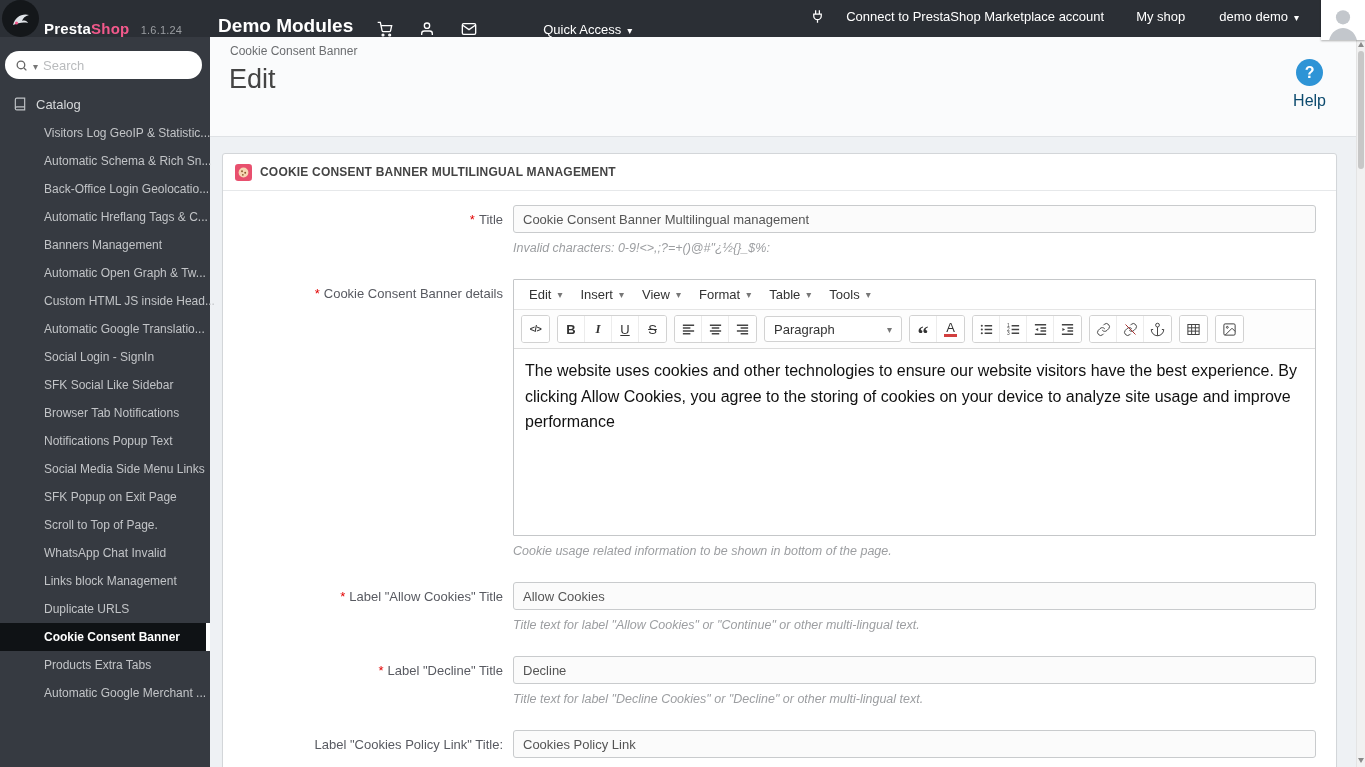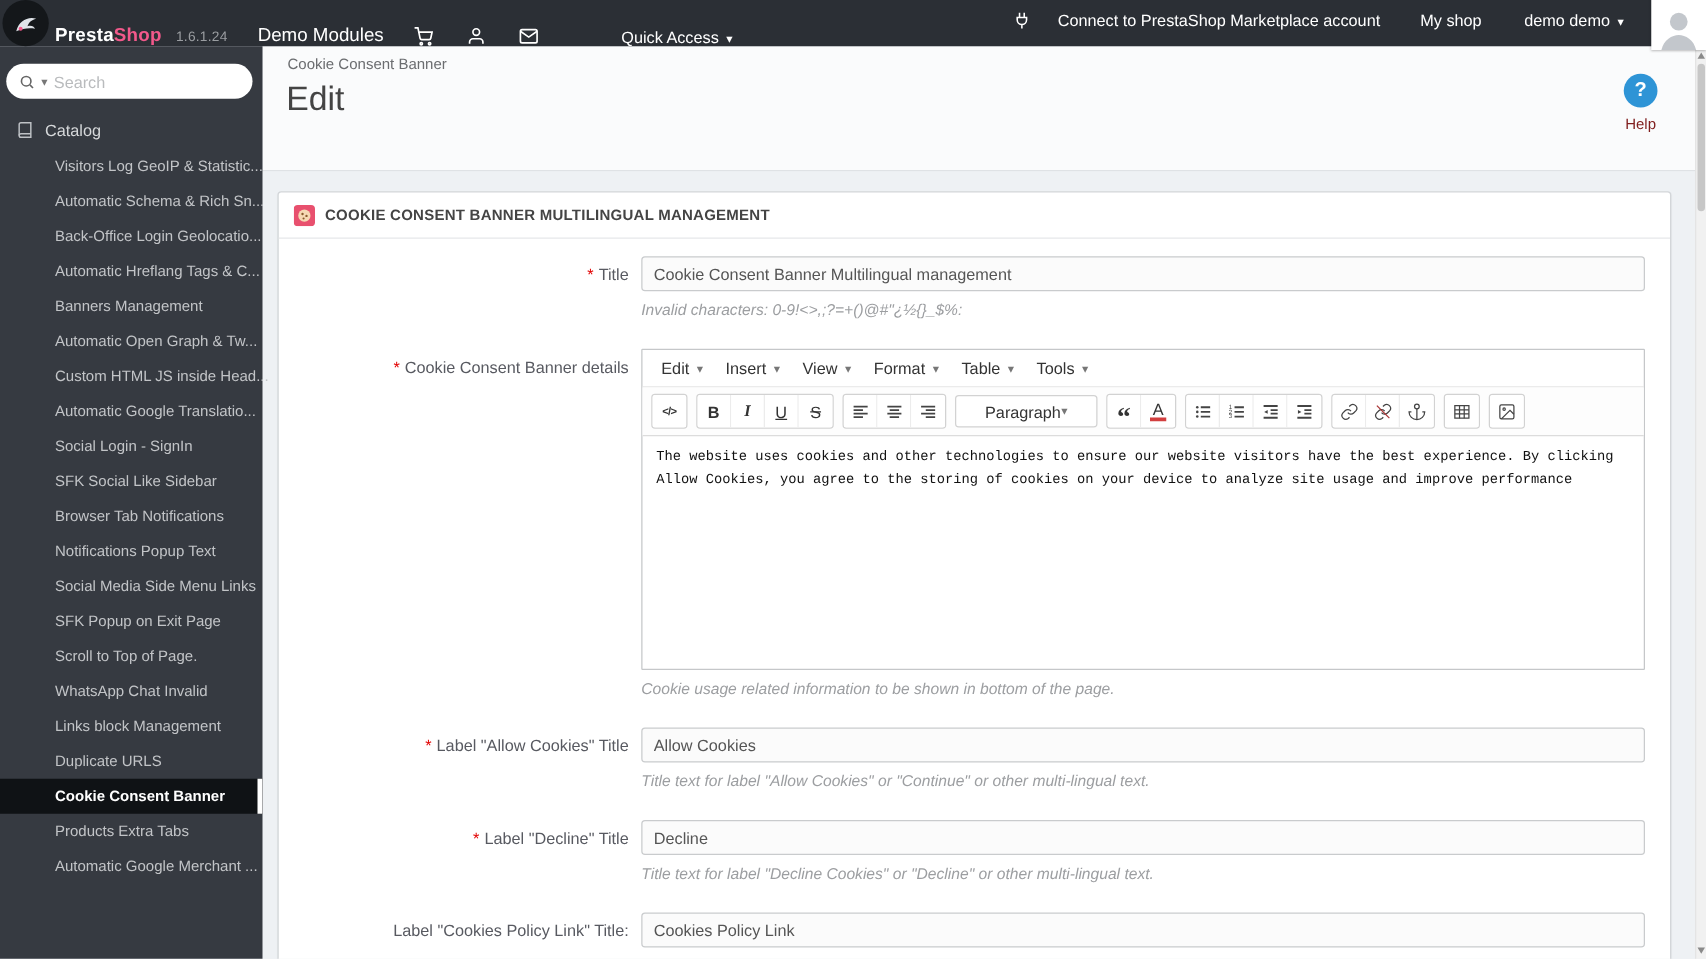--- a/index.html
+++ b/index.html
@@ -4,21 +4,21 @@
 <style>
   *{margin:0;padding:0;box-sizing:border-box}
   html,body{width:1365px;height:767px;overflow:hidden;font-family:"Liberation Sans",sans-serif;background:#eef1f4}
 
   
   .topbar{position:absolute;top:0;left:0;right:0;height:37px;background:#2b2f35;color:#fff;display:flex;align-items:flex-end;z-index:30}
   .logo-circle{position:absolute;left:2px;top:0;width:37px;height:37px;border-radius:50%;background:#14171a;display:flex;align-items:center;justify-content:center;z-index:31}
   .brand{margin-left:44px;font-size:15px;font-weight:bold;letter-spacing:.2px}
   .brand .shop{color:#f2598b}
   .version{font-size:11px;color:#9a9da1;margin-left:7px;font-weight:normal}
-  .demo-modules{margin-left:24px;font-size:15px;font-weight:normal}
+  .demo-modules{margin-left:36px;font-size:19px;font-weight:bold}
   .top-icons{display:flex;gap:26px;margin-left:24px;align-items:center}
   .top-icons svg{width:16px;height:16px;stroke:#fff;fill:none;stroke-width:2;cursor:pointer}
   .quick-access{margin-left:66px;font-size:13px;display:flex;align-items:center;gap:6px;cursor:pointer}
   .crt::after{content:"▾";font-size:10px;color:inherit}
   .top-right{margin-left:auto;display:flex;align-items:center}
   .marketplace{display:flex;align-items:center;gap:21px;font-size:13px;cursor:pointer}
   .marketplace svg{width:15px;height:15px;stroke:#fff;fill:none;stroke-width:2}
   .myshop{margin-left:32px;font-size:13px;cursor:pointer}
   .userbox{margin-left:34px;font-size:13px;display:flex;align-items:center;gap:6px;cursor:pointer}
   .avatar{margin-left:22px;width:44px;height:42px;background:#fff;display:flex;align-items:flex-end;justify-content:center;overflow:hidden;position:relative;top:3px;box-shadow:0 1px 2px rgba(0,0,0,.3)}
@@ -37,21 +37,21 @@
   .nav-item.active::after{content:"";position:absolute;right:0;top:0;bottom:0;width:4px;background:#fff}
 
   
   .main{position:absolute;top:37px;left:210px;right:9px;bottom:0;background:#eef1f4;overflow:hidden}
   .page-head{position:absolute;top:0;left:0;right:0;height:100px;background:#fafbfc;border-bottom:1px solid #dfe2e5}
   .breadcrumb{position:absolute;left:20px;top:7px;font-size:12px;color:#6b6d70}
   .page-title{position:absolute;left:19px;top:27px;font-size:27px;color:#444;font-weight:normal}
   .help-wrap{position:absolute;right:30px;top:22px;display:flex;flex-direction:column;align-items:center;gap:6px;cursor:pointer}
   .help-circle{width:27px;height:27px;border-radius:50%;background:#2e94d6;display:flex;align-items:center;justify-content:center}
   .help-circle::before{content:"?";color:#fff;font-weight:bold;font-size:16px}
-  .help-label{font-size:12px;color:#7f1d1d}
+  .help-label{font-size:16px;color:#0c4a6e}
 
   .content{position:absolute;top:101px;left:0;right:0;bottom:0}
   .panel{position:absolute;left:12px;right:19px;top:15px;height:1000px;background:#fff;border:1px solid #d3d6d9;border-radius:3px;box-shadow:0 1px 1px rgba(0,0,0,.04)}
   .panel-head{height:37px;display:flex;align-items:center;gap:8px;padding:0 12px;border-bottom:1px solid #e6e8ea}
   .panel-title{font-size:12px;font-weight:bold;color:#444;letter-spacing:.2px}
   .module-icon{width:17px;height:17px;flex:0 0 auto}
 
   .form{padding:14px 0 0 0}
   .form-row{display:flex;margin-bottom:24px}
   .clabel{width:280px;text-align:right;font-size:13px;color:#585a61;padding-top:7px;line-height:16px;flex:0 0 auto}
@@ -70,23 +70,23 @@
   .tb{width:27px;height:26px;display:flex;align-items:center;justify-content:center;border-right:1px solid #ececec;color:#333;font-size:13px;cursor:pointer;background:#fff}
   .tb:last-child{border-right:none}
   .tb svg{width:15px;height:15px;stroke:#444;fill:none;stroke-width:1.6}
   .tb-code::before{content:"</>";font-size:9px;font-weight:bold;letter-spacing:-.5px}
   .tb-bold::before{content:"B";font-weight:bold}
   .tb-italic::before{content:"I";font-style:italic;font-family:"Liberation Serif",serif;font-weight:bold}
   .tb-under::before{content:"U";text-decoration:underline}
   .tb-strike::before{content:"S";text-decoration:line-through}
   .tb-quote::before{content:"\201C";font-family:"Liberation Serif",serif;font-size:22px;line-height:6px;padding-top:10px;font-weight:bold}
   .tb-color::before{content:"A";line-height:1;border-bottom:3px solid #d23f3f;padding:0 2px}
-  .mce-select{height:26px;border:1px solid #d2d2d2;border-radius:3px;background:#fff;display:flex;align-items:center;justify-content:space-between;padding:0 23px;font-size:13px;color:#333;width:114px;cursor:pointer}
+  .mce-select{height:26px;border:1px solid #d2d2d2;border-radius:3px;background:#fff;display:flex;align-items:center;justify-content:space-between;padding:0 9px;font-size:13px;color:#333;width:138px;cursor:pointer}
   .mce-select .crt{color:#777;font-size:9px}
-  .mce-content{height:186px;padding:9px 11px;font-family:Liberation Mono, monospace;font-size:11px;color:#111;line-height:1.6;overflow:hidden}
+  .mce-content{height:186px;padding:9px 11px;font-family:Liberation Sans, sans-serif;font-size:16px;color:#111;line-height:1.6;overflow:hidden}
 
   
   .scrollbar{position:absolute;top:37px;right:0;bottom:0;width:9px;background:#f1f1f1;border-left:1px solid #e4e4e4;z-index:25}
   .sb-arrow{position:absolute;left:0;right:0;height:10px;display:flex;align-items:center;justify-content:center}
   .sb-arrow.up{top:2px}
   .sb-arrow.down{bottom:2px}
   .tri-up{width:0;height:0;border-left:3px solid transparent;border-right:3px solid transparent;border-bottom:5px solid #8a8a8a}
   .tri-down{width:0;height:0;border-left:3px solid transparent;border-right:3px solid transparent;border-top:5px solid #8a8a8a}
   .sb-thumb{position:absolute;left:1px;right:1px;top:14px;height:118px;background:#c7c7c7;border-radius:3px}
 </style>

